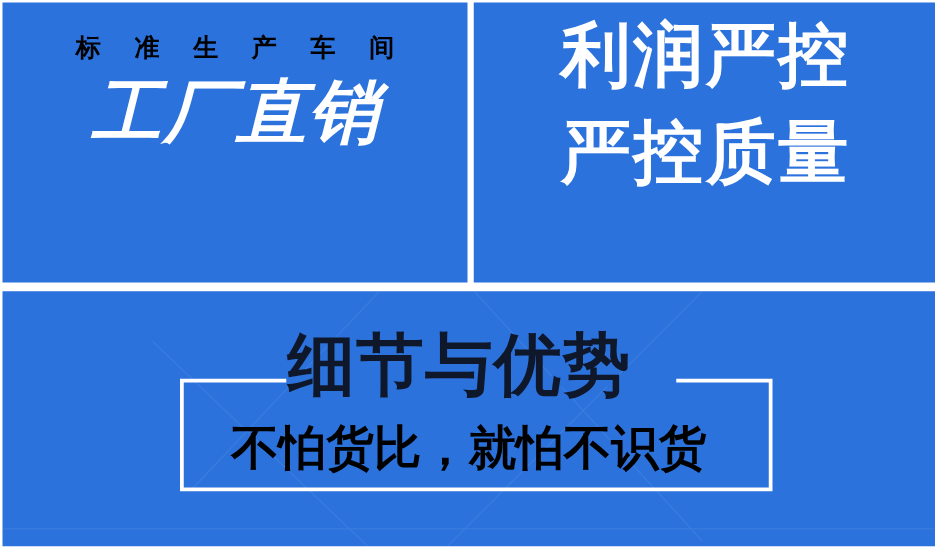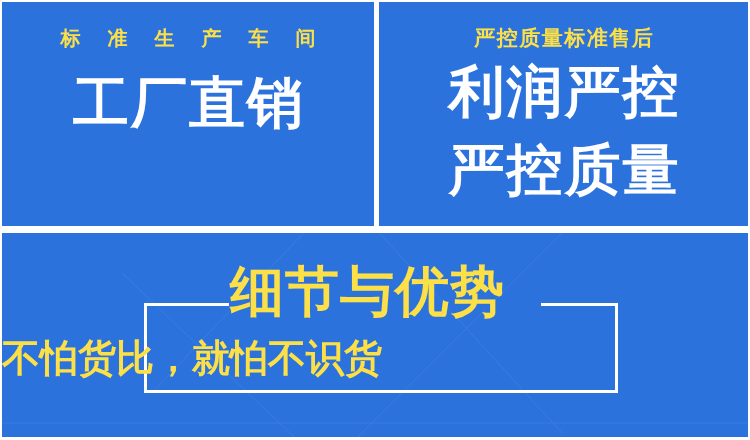--- a/index.html
+++ b/index.html
@@ -72,21 +72,21 @@
     height: 100%;
     display: flex;
     flex-direction: column;
     align-items: center;
     justify-content: flex-start;
     color: #ffffff;
     text-align: center;
   }
 
   .eyebrow {
-    color: #fde047;
+    color: #000000;
     font-weight: bold;
     line-height: 1;
     white-space: nowrap;
   }
   .eyebrow.spaced {
     font-size: 20px;
     letter-spacing: 10px;
     text-indent: 10px;
     margin-top: 26px;
   }
@@ -99,21 +99,21 @@
 
   .headline {
     color: #ffffff;
     font-weight: bold;
     font-size: 56px;
     line-height: 1.04;
     letter-spacing: 2px;
     text-indent: 2px;
     white-space: nowrap;
   }
-  #panel-left .headline-1 { margin-top: 26px; }
+  #panel-left .headline-1 { margin-top: 14px; font-style: italic; }
   #panel-left .headline-2 { margin-top: 4px; }
   #panel-right .headline-1 { margin-top: 14px; }
   #panel-right .headline-2 { margin-top: 20px; }
 
   
   #frame-box {
     position: absolute;
     left: 142px;
     top: 70px;
     width: 474px;
@@ -133,36 +133,37 @@
     background: #2B72DC;
   }
 
   #bottom-title {
     position: absolute;
     left: 0;
     right: 16px;
     top: 32px;
     z-index: 3;
     text-align: center;
-    color: #fde047;
+    color: #0f172a;
     font-weight: bold;
     font-size: 54px;
     line-height: 1;
     letter-spacing: 1px;
     text-indent: 1px;
     white-space: nowrap;
   }
 
   #bottom-subtitle {
     position: absolute;
     left: 0;
     right: 0;
     top: 106px;
     z-index: 3;
-    color: #fde047;
+    text-align: center;
+    color: #000000;
     font-weight: bold;
     font-size: 38px;
     line-height: 1;
     letter-spacing: 0px;
     white-space: nowrap;
   }
 </style>
 </head>
 <body>
 
@@ -170,21 +171,20 @@
 
   <div class="panel" id="panel-left">
     <div class="panel-inner">
       <div class="eyebrow spaced">标 准 生 产 车 间</div>
       <div class="headline headline-1">工厂直销</div>
     </div>
   </div>
 
   <div class="panel" id="panel-right">
     <div class="panel-inner">
-      <div class="eyebrow tight">严控质量标准售后</div>
       <div class="headline headline-1">利润严控</div>
       <div class="headline headline-2">严控质量</div>
     </div>
   </div>
 
   <div class="panel" id="panel-bottom">
 
     <svg class="deco-diagonals" viewBox="0 0 746 204" preserveAspectRatio="none">
       <line x1="330" y1="-30" x2="150" y2="160"></line>
       <line x1="350" y1="-30" x2="560" y2="200"></line>

